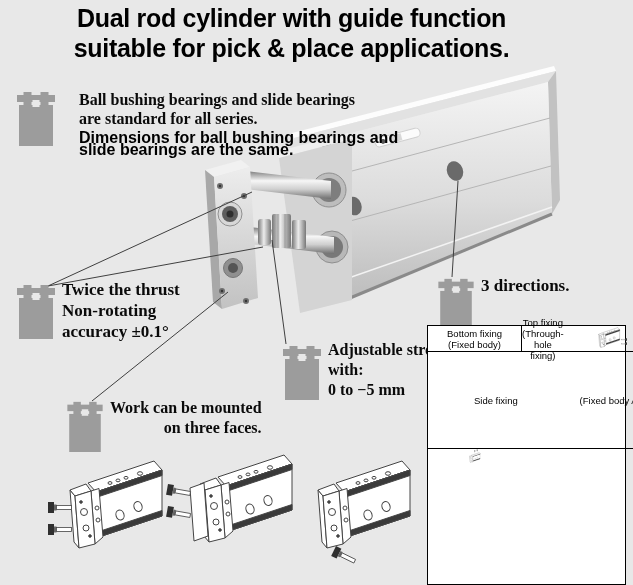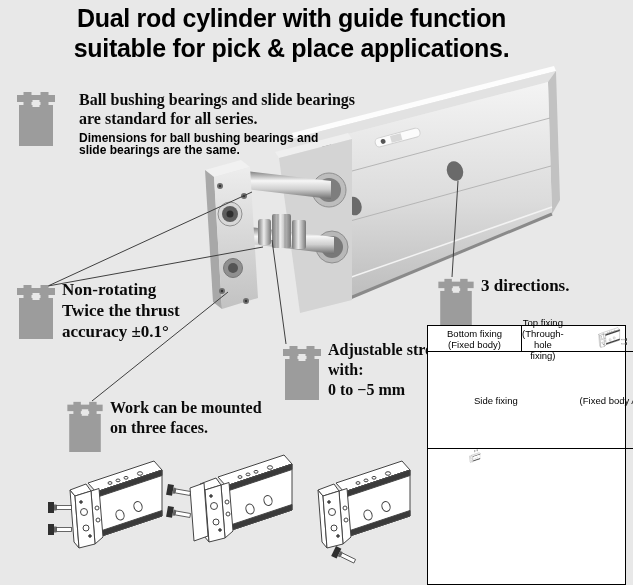--- a/index.html
+++ b/index.html
@@ -14,21 +14,21 @@
     top:3px;left:0;width:583px;text-align:center;
     font-weight:bold;font-size:25px;line-height:30px;letter-spacing:-0.3px;
   }
   
   .callout{display:flex;align-items:flex-start;}
   .cicon{flex:0 0 auto;}
   .serifhead{
     font-family:"Liberation Serif",serif;font-weight:bold;color:#0a0a0a;
   }
   .bear-head{font-size:16px;line-height:19px;}
-  .bear-note{font-size:12px;line-height:12px;font-weight:bold;margin-top:4px;}
+  .bear-note{font-size:16px;line-height:12px;font-weight:bold;margin-top:4px;}
   .big-call{font-size:17px;line-height:21px;}
   .mid-call{font-size:16px;line-height:20px;}
   
   #mtable{
     left:427px;top:325px;width:197px;height:258px;
     background:#fff;border:1px solid #000;
     display:grid;grid-template-columns:1fr 1fr 1fr 1fr;
     grid-template-rows:26px 97px 15px 16px 1fr;
     font-size:9.5px;line-height:11px;text-align:center;
   }
@@ -210,22 +210,22 @@
       <div>slide bearings are the same.</div>
     </div>
   </div>
 </div>
 
 <div class="abs callout" style="left:16px;top:283px;">
   <svg class="cicon" width="40" height="56">
       <use href="#wicon"></use>
     </svg>
   <div class="serifhead big-call" style="margin-left:6px;margin-top:-4px;">
+    <div>Twice the thrust</div>
     <div>Non-rotating</div>
-    <div>Twice the thrust</div>
     <div>accuracy ±0.1°</div>
   </div>
 </div>
 
 <div class="abs callout" style="left:437px;top:277px;">
   <svg class="cicon" width="38" height="52" viewBox="0 0 40 56">
       <use href="#wicon"></use>
     </svg>
   <div class="serifhead big-call" style="margin-left:6px;margin-top:-2px;">
     <div>3 directions.</div>
@@ -236,21 +236,21 @@
   <svg class="cicon" width="40" height="56">
       <use href="#wicon"></use>
     </svg>
   <div class="serifhead mid-call" style="margin-left:6px;margin-top:-4px;">
     <div>Adjustable stroke</div>
     <div>with:</div>
     <div>0 to −5 mm</div>
   </div>
 </div>
 
-<div class="abs callout" style="left:66px;top:400px;">
+<div class="abs callout" style="left:66px;top:400px;text-align:right;">
   <svg class="cicon" width="38" height="52" viewBox="0 0 40 56">
       <use href="#wicon"></use>
     </svg>
   <div class="serifhead mid-call" style="margin-left:6px;margin-top:-2px;">
     <div>Work can be mounted</div>
     <div>on three faces.</div>
   </div>
 </div>
 
 <div id="mtable" class="abs">

